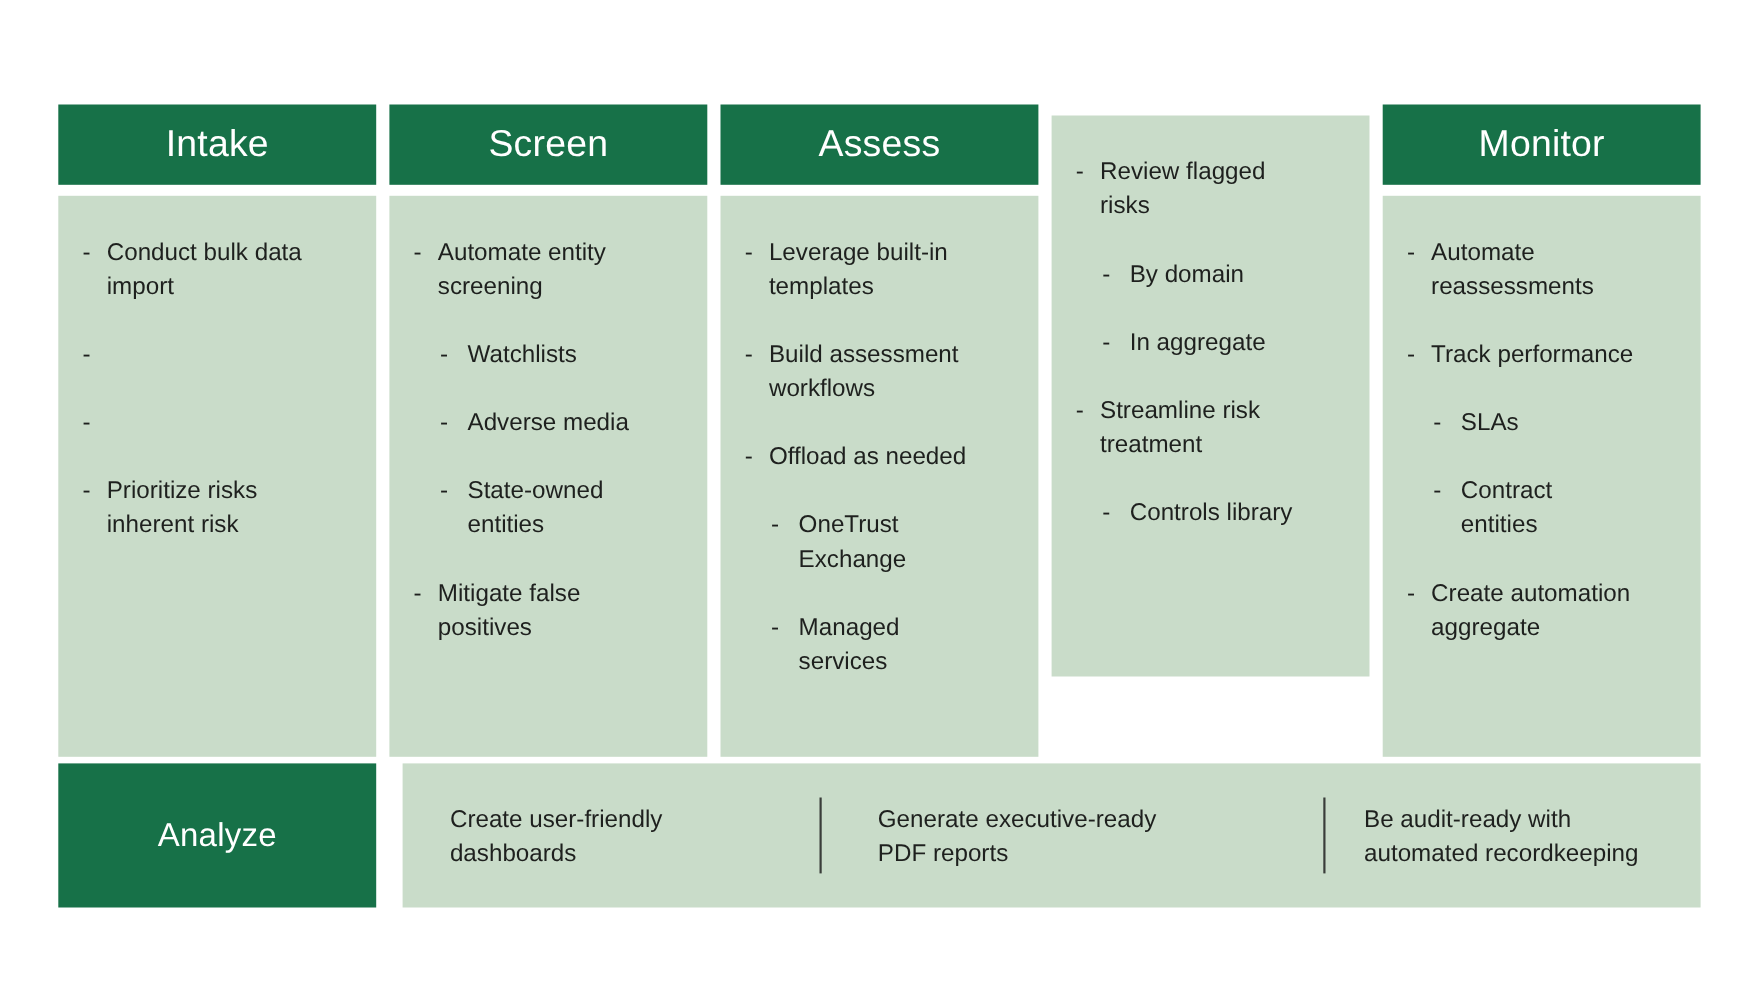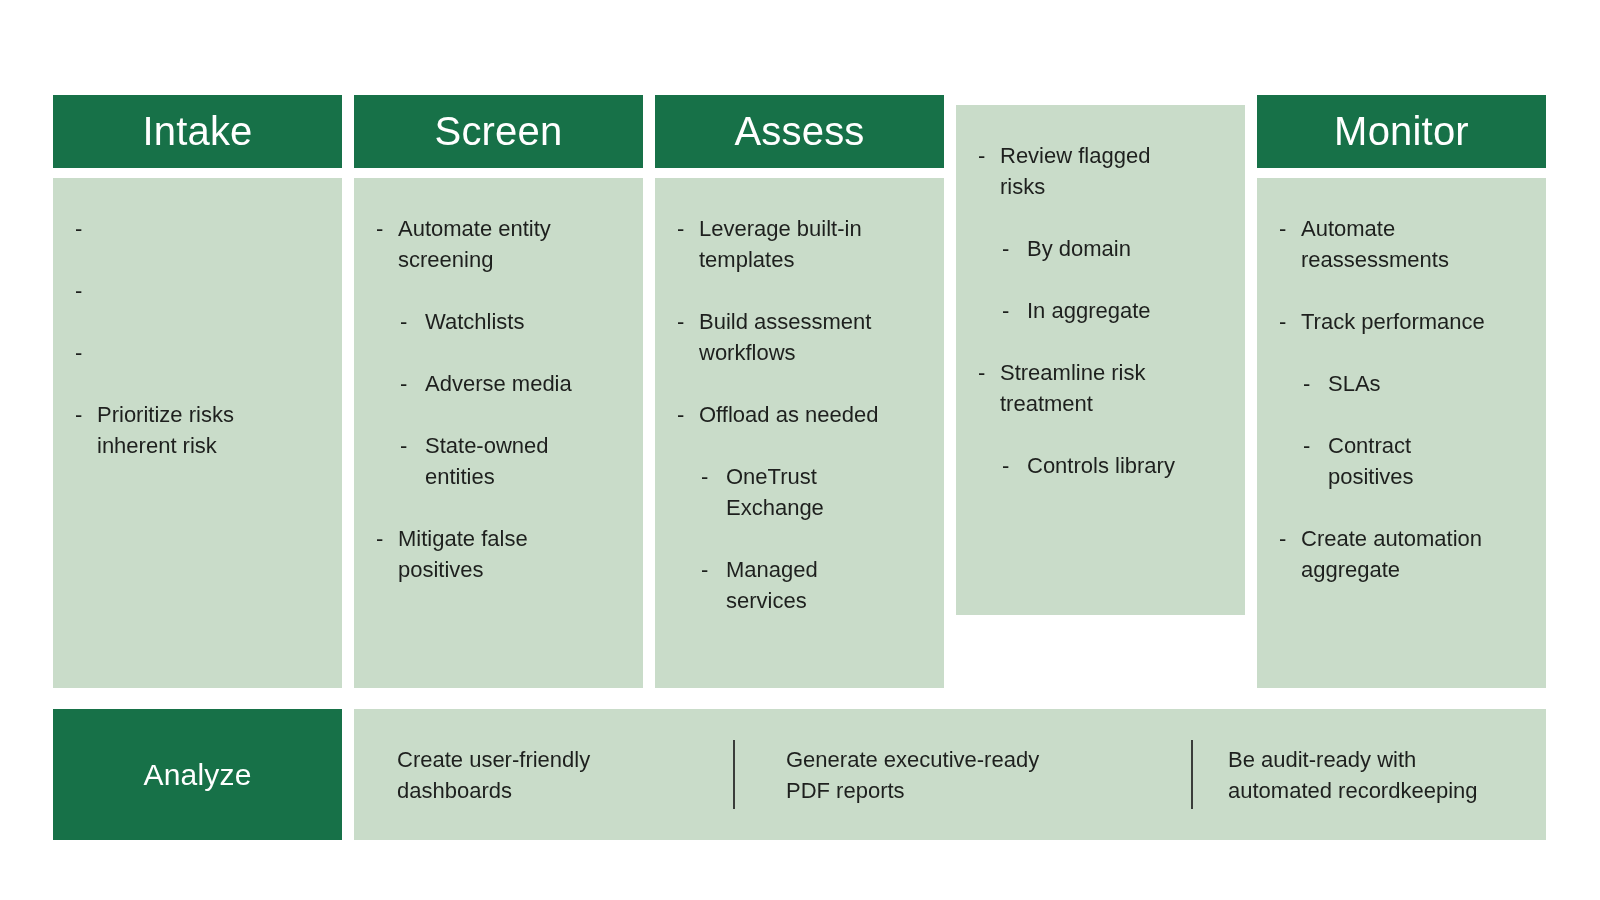--- a/index.html
+++ b/index.html
@@ -27,21 +27,21 @@
 
   .col { width: 289px; flex: none; }
 
   .col-header {
     height: 73px;
     background: var(--header-bg, #177148);
     color: var(--header-text, #ffffff);
     display: flex;
     align-items: center;
     justify-content: center;
-    font-size: 40px;
+    font-size: 34px;
     letter-spacing: 0.2px;
   }
 
   .col-body {
     margin-top: 10px;
     height: 510px;
     background: var(--panel-bg, #c9dcc9);
     padding: 35px 8px 0 0;
     color: var(--body-text, #1e201e);
   }
@@ -57,22 +57,22 @@
   .item .txt { white-space: pre-line; }
 
   .lvl1 { padding-left: 22px; }
   .lvl1 .dash { width: 22px; }
 
   .lvl2 { padding-left: 46px; }
   .lvl2 .dash { width: 25px; }
 
   .footer-row {
     display: flex;
-    gap: 12px;
-    margin-top: 21px;
+    gap: 24px;
+    margin-top: 6px;
   }
 
   .analyze-box {
     width: 289px;
     height: 131px;
     flex: none;
     background: var(--header-bg, #177148);
     color: var(--header-text, #ffffff);
     display: flex;
     align-items: center;
@@ -112,20 +112,22 @@
 <div class="board">
   <div class="grid">
 
     <section class="col">
       <header class="col-header">
         <span>Intake</span>
       </header>
       <div class="col-body">
         <div class="item lvl1">
           <span class="dash">-</span>
+          <span class="txt">Conduct bulk data
+import</span>
         </div>
         <div class="item lvl1">
           <span class="dash">-</span>
         </div>
         <div class="item lvl1">
           <span class="dash">-</span>
         </div>
         <div class="item lvl1">
           <span class="dash">-</span>
           <span class="txt">Prioritize risks
@@ -238,21 +240,21 @@
           <span class="dash">-</span>
           <span class="txt">Track performance</span>
         </div>
         <div class="item lvl2">
           <span class="dash">-</span>
           <span class="txt">SLAs</span>
         </div>
         <div class="item lvl2">
           <span class="dash">-</span>
           <span class="txt">Contract
-positives</span>
+entities</span>
         </div>
         <div class="item lvl1">
           <span class="dash">-</span>
           <span class="txt">Create automation
 aggregate</span>
         </div>
       </div>
     </section>
 
   </div>

